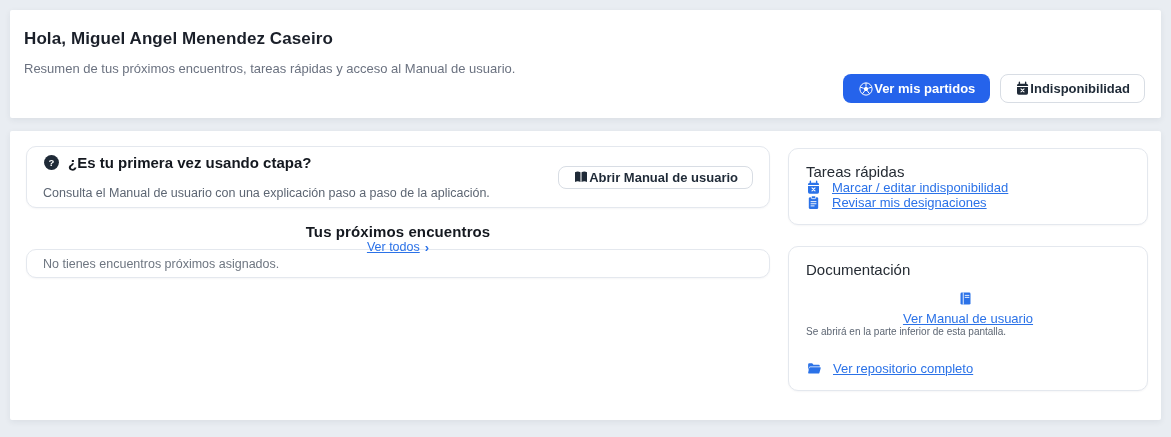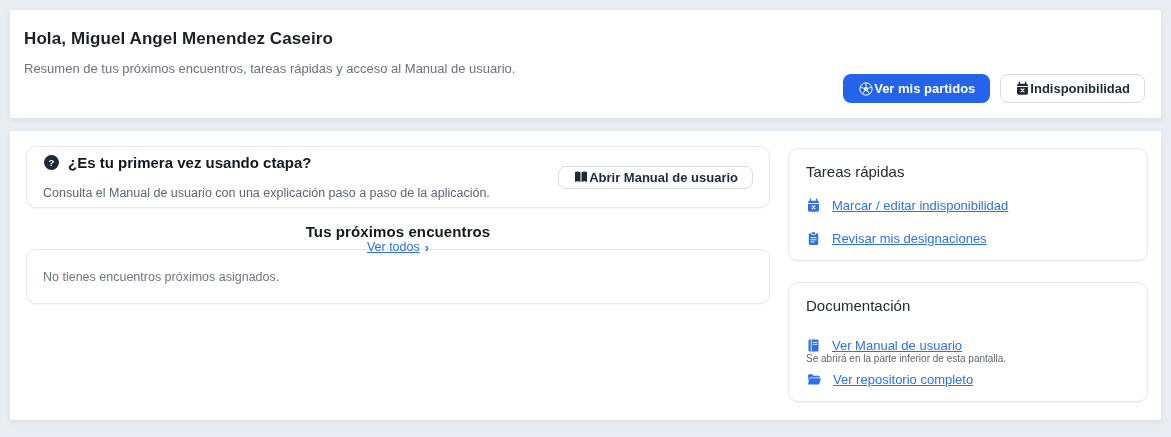--- a/index.html
+++ b/index.html
@@ -70,32 +70,32 @@
     margin-top:15px;height:19px;padding-left:0;flex-direction:column;
   }
   .section-title{font-size:15px;font-weight:700;color:#14181f;letter-spacing:.1px;}
   .link{
     color:var(--link);text-decoration:none;cursor:pointer;
     display:inline-flex;align-items:center;gap:5px;font-size:12.5px;
   }
   .link .link-text{text-decoration:underline;}
   .chevron{font-size:13px;font-weight:700;text-decoration:none;line-height:1;}
   
-  .empty-card{margin-top:7px;height:55px;display:flex;align-items:center;padding:0 16px;}
+  .empty-card{margin-top:7px;height:29px;display:flex;align-items:center;padding:0 16px;}
   .empty-msg{font-size:12.5px;color:#6e7681;}
   
   .side-card{padding:14px 17px;}
   .side-card + .side-card{margin-top:21px;}
   .side-title{font-size:15px;font-weight:500;color:#252b33;}
   .side-link{font-size:13px;margin-top:0;}
   .side-link svg{flex:none;}
-  .quick-links .side-link{display:flex;margin-top:18px;}
-  .doc-link-1{display:flex;margin-top:24px;}
+  .quick-links .side-link{display:flex;margin-top:0;}
+  .doc-link-1{display:flex;margin-top:13px;flex-direction:column;}
   .doc-note{font-size:10px;color:#5d6673;}
-  .doc-link-2{display:flex;margin-top:8px;}
+  .doc-link-2{display:flex;margin-top:24px;}
 </style>
 </head>
 <body>
 
 <section class="card header-card">
   <h1 class="page-title">Hola, Miguel Angel Menendez Caseiro</h1>
   <div class="page-subtitle">Resumen de tus próximos encuentros, tareas rápidas y acceso al Manual de usuario.</div>
 
   <div class="header-actions">
     <button class="btn btn-primary">

